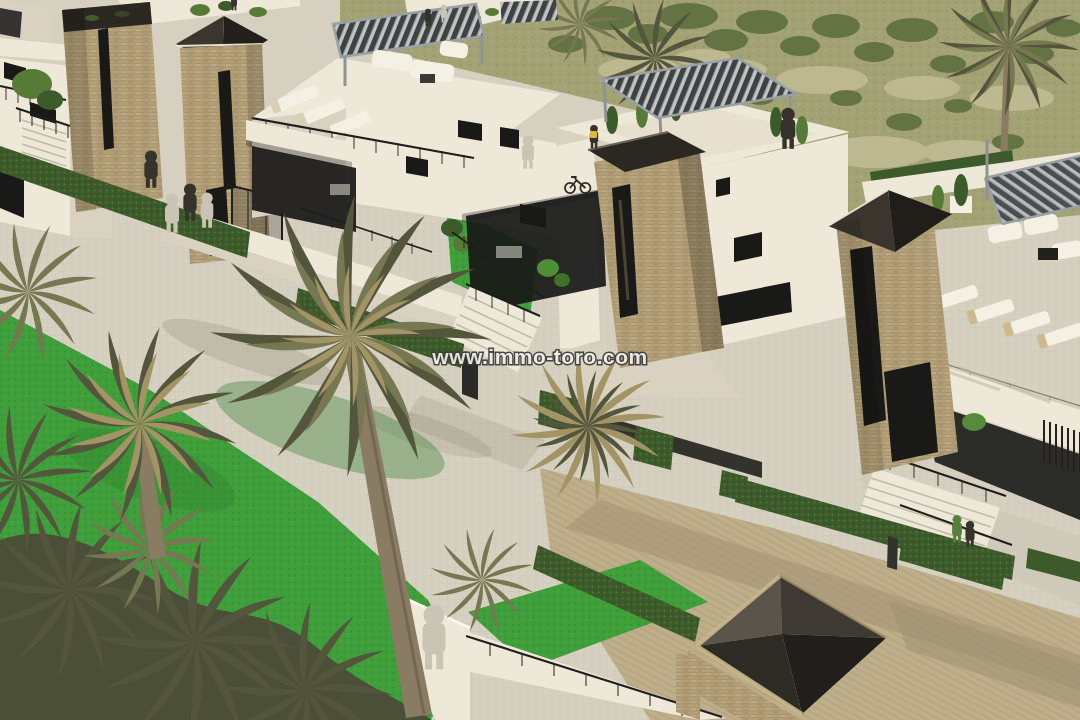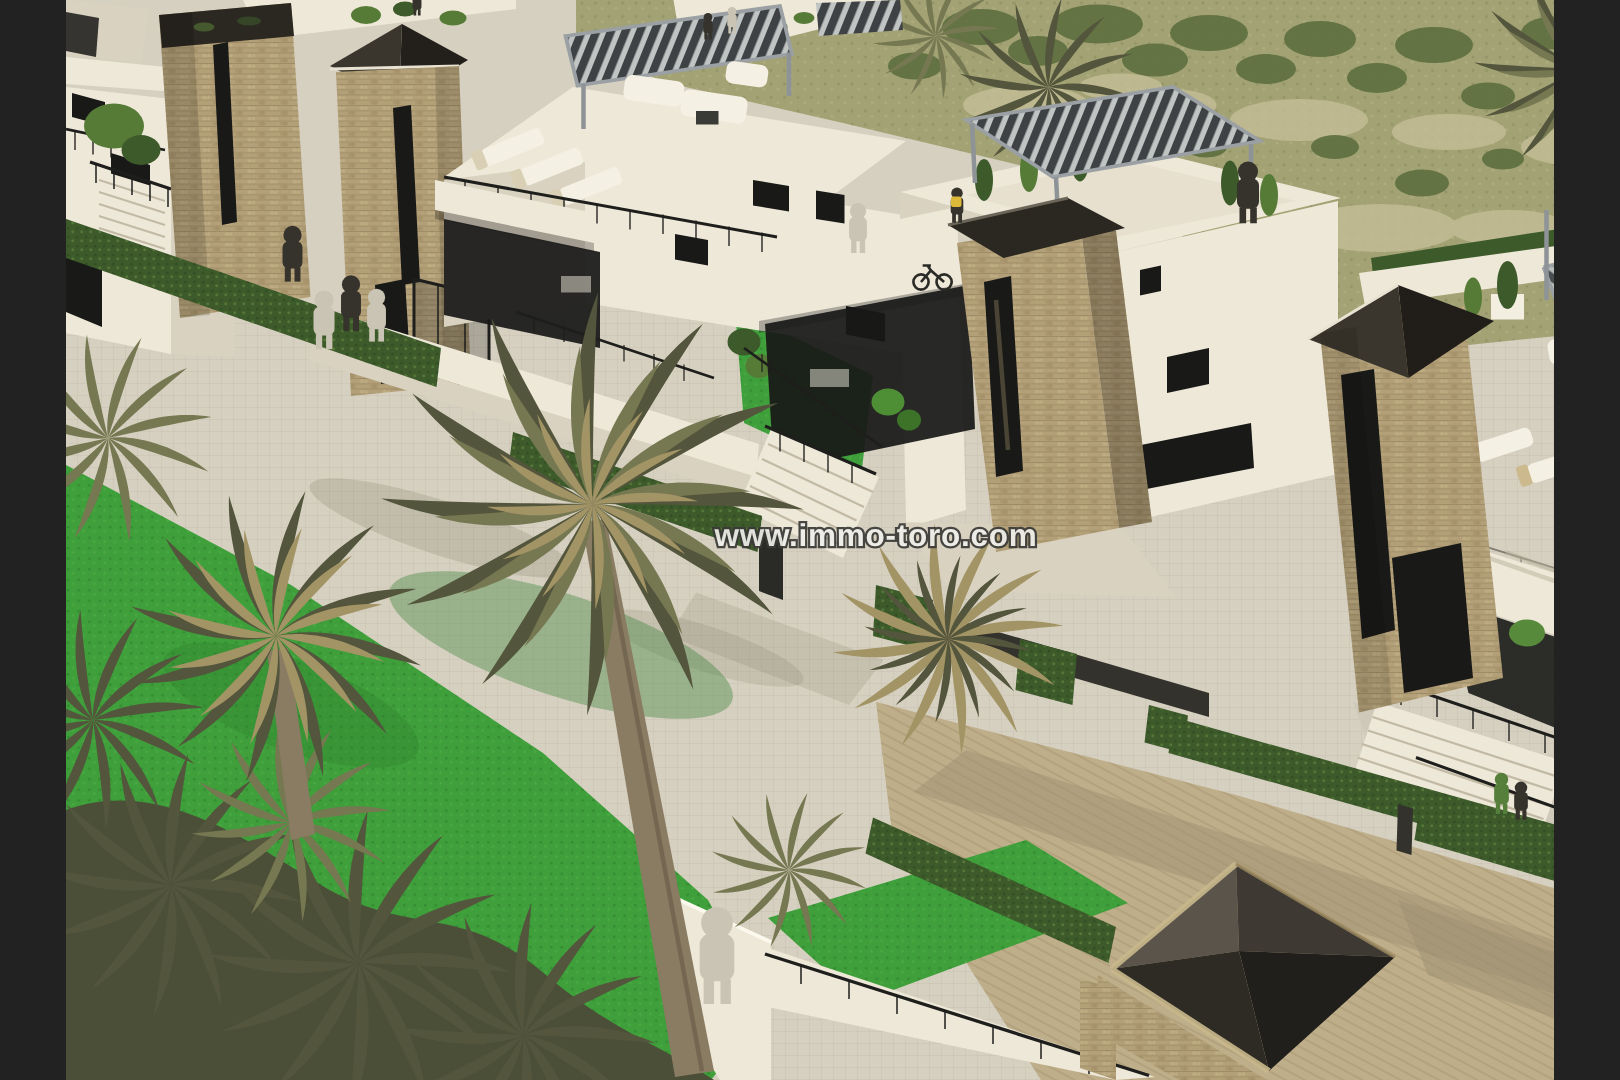--- a/index.html
+++ b/index.html
@@ -12,21 +12,21 @@
     --pergola_slat:#3e4244; --pergola_frame:#b9bdbd;
     --road_light:#d6d0c0; --road_tan:#bfae8a; --road_shadow:#9c8f6f;
     --lawn:#3f9f3b; --lawn_dark:#2c7a2c;
     --field:#a2a274; --field_light:#c7c09a; --bush:#5f7040;
     --hedge:#3d5a2b; --hedge_light:#567b37;
     --palm:#767852; --palm_dark:#53553c; --palm_dry:#a39465; --trunk:#8a7c63;
     --railing:#1e1e1c;
     --watermark_fill:#efefea; --watermark_stroke:#3a3a37;
   }
   html,body{margin:0;padding:0;background:#222;}
-  .stage{width:992px;height:720px;position:relative;overflow:hidden;margin:0 auto;background:var(--road_light);}
+  .stage{width:1080px;height:720px;position:relative;overflow:hidden;margin:0 auto;background:var(--road_light);}
   svg{display:block}
   .f-wall{fill:var(--wall_light)} .f-wallmid{fill:var(--wall_mid)}
   .f-cap{fill:var(--cap_dark)} .f-glass{fill:var(--glass_dark)}
   .f-road{fill:var(--road_light)} .f-tan{fill:var(--road_tan)} .f-rsh{fill:var(--road_shadow)}
   .f-lawn{fill:var(--lawn)} .f-lawnd{fill:var(--lawn_dark)}
   .f-field{fill:var(--field)} .f-fieldl{fill:var(--field_light)} .f-bush{fill:var(--bush)}
   .f-hedge{fill:var(--hedge)} .f-hedgel{fill:var(--hedge_light)}
   .f-trunk{fill:var(--trunk)}
   .p-stone{fill:var(--stone_mid)} .p-stoneL{fill:var(--stone_light)} .p-stoneD{stroke:var(--stone_dark)}
   .s-rail{stroke:var(--railing);fill:none} .s-step{stroke:var(--wall_shadow);fill:none}

